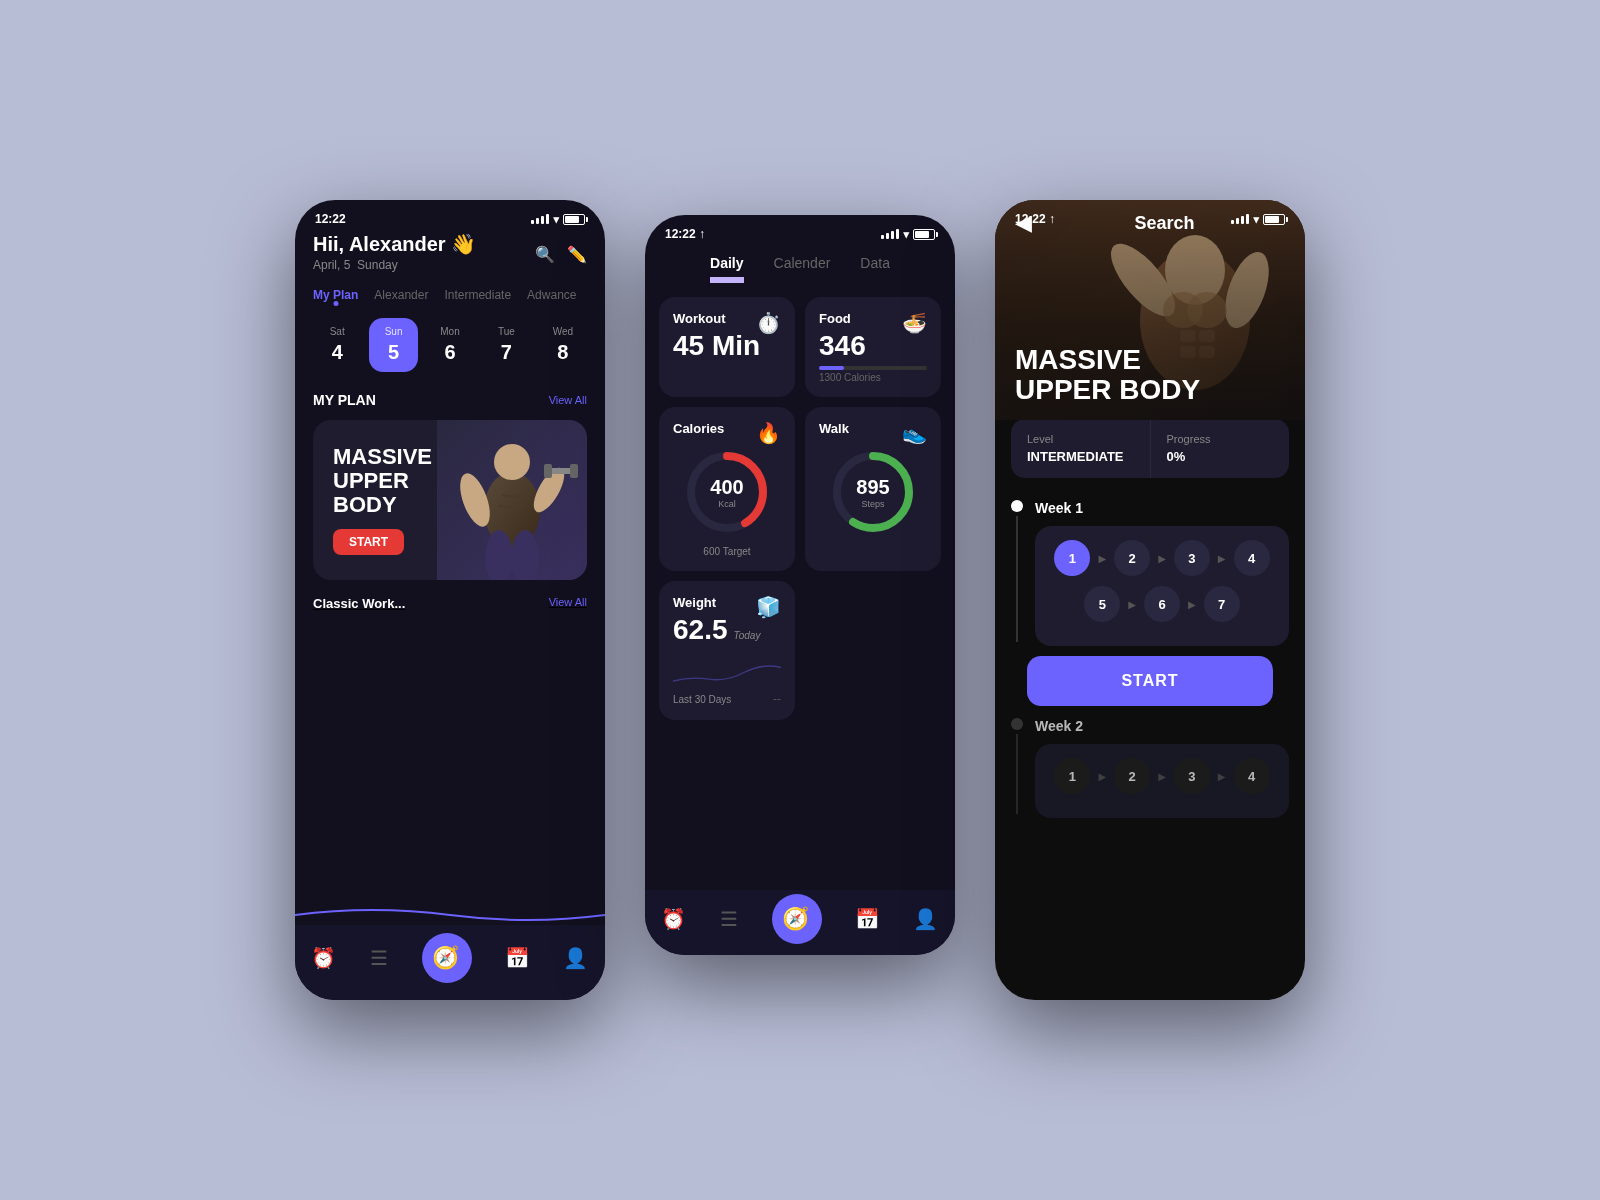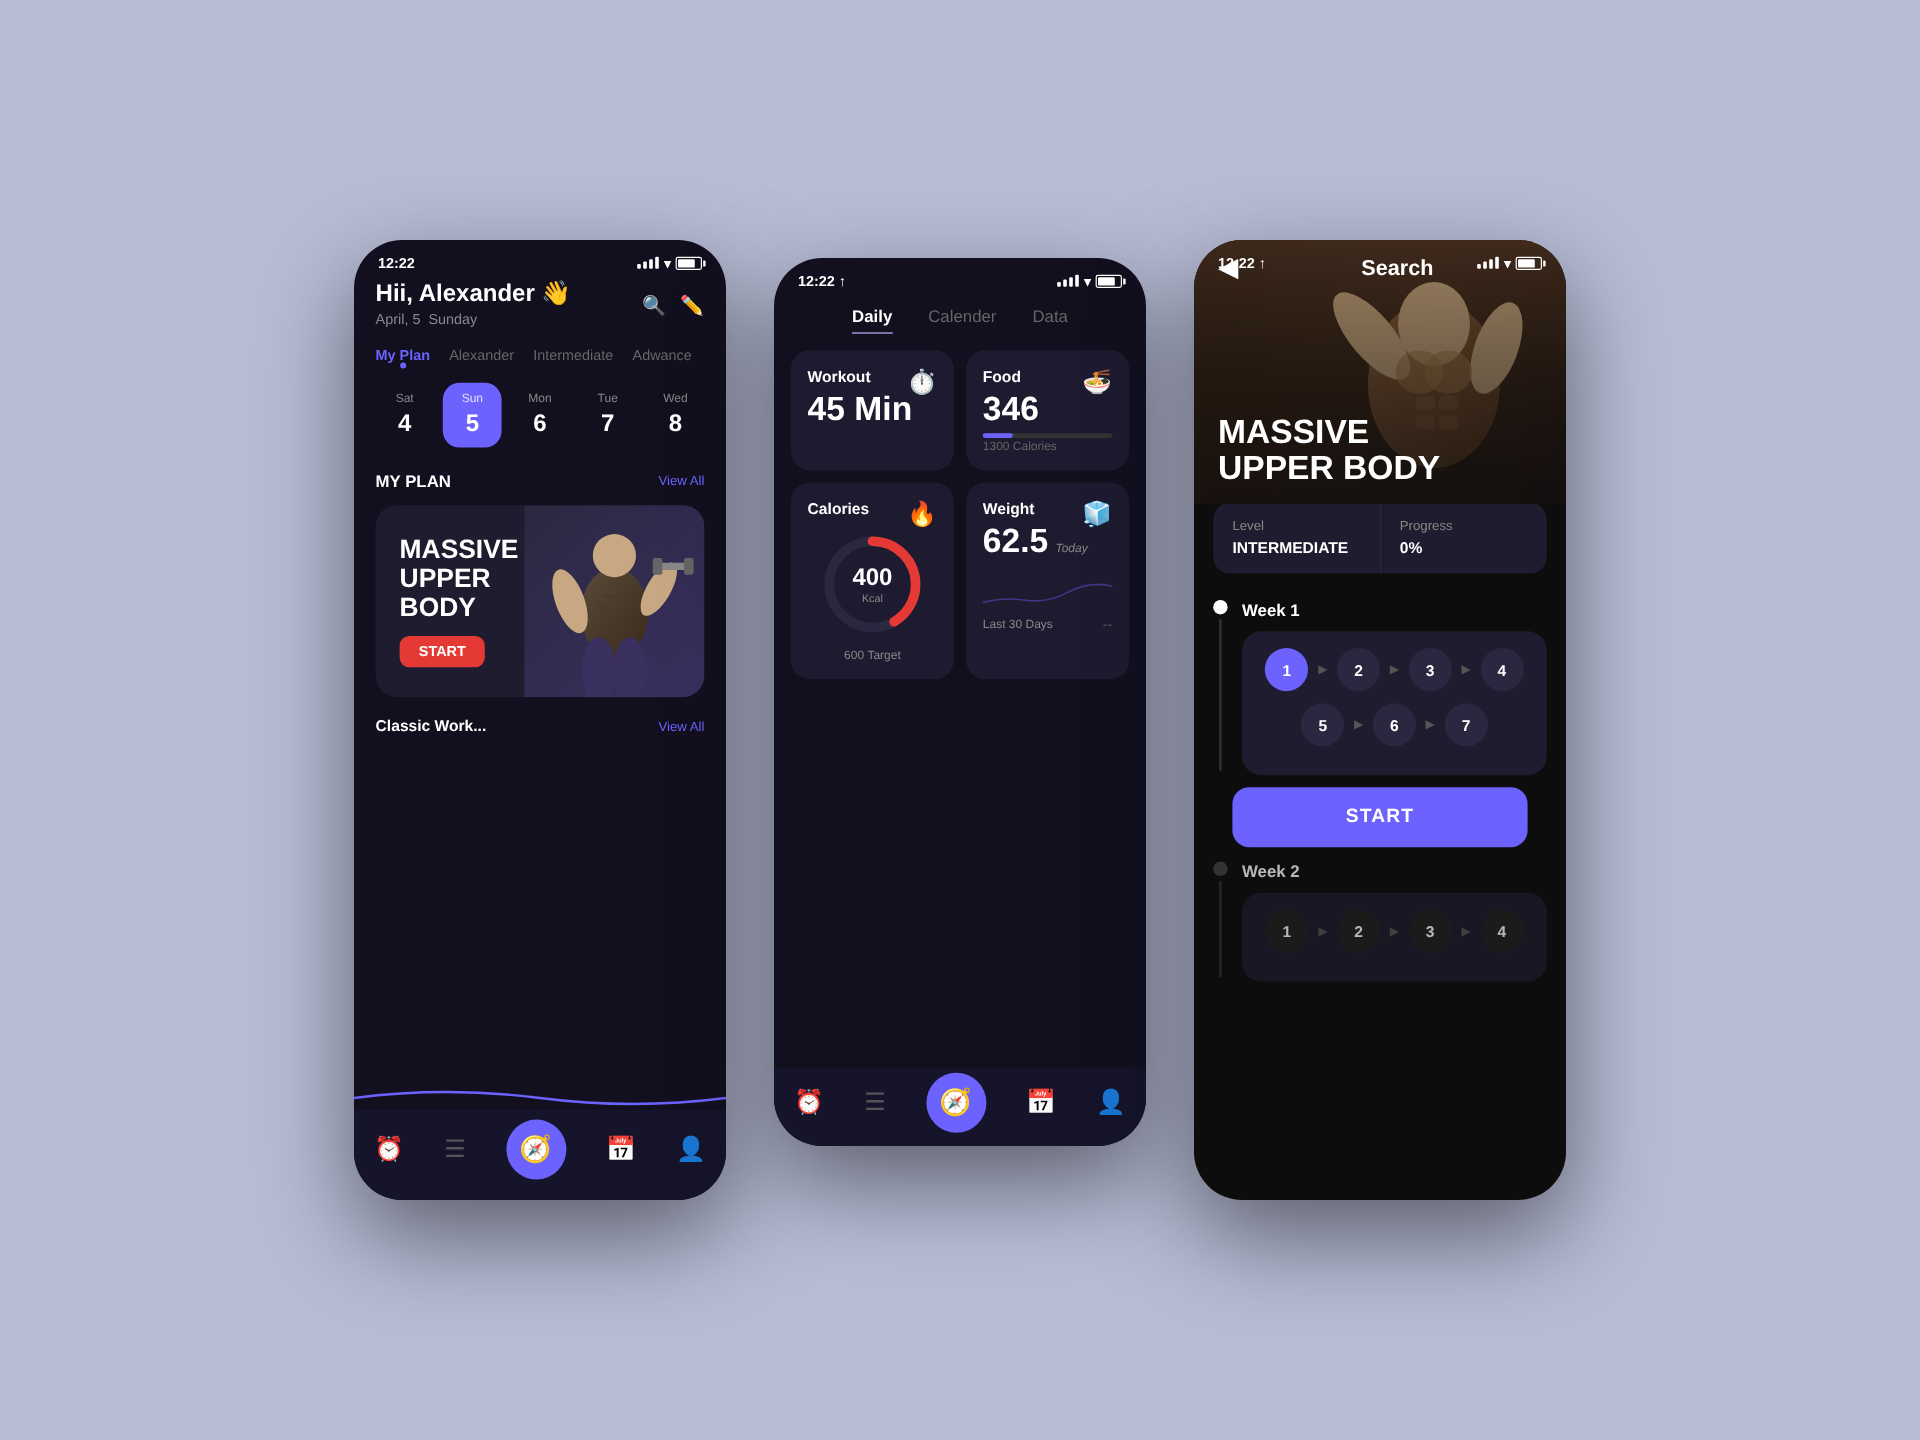--- a/index.html
+++ b/index.html
@@ -140,21 +140,21 @@
     .plan-card-img {
       position: absolute;
       right: 0;
       bottom: 0;
       width: 150px;
       height: 160px;
       background: linear-gradient(135deg, #2a2840 0%, #3a3060 100%);
       overflow: hidden;
     }
 
-    .classic-row { display: flex; justify-content: space-between; align-items: flex-end; }
+    .classic-row { display: flex; justify-content: space-between; align-items: flex-start; text-decoration: underline; }
     .classic-title { font-size: 13px; font-weight: 600; color: white; }
 
     
     .bottom-nav {
       position: absolute;
       bottom: 0;
       left: 0; right: 0;
       height: 75px;
       background: #16142a;
       display: flex;
@@ -186,21 +186,21 @@
     }
     .wave-path {
       fill: none;
       stroke: #6c63ff;
       stroke-width: 2;
     }
 
     
     .p2-nav { display: flex; justify-content: center; gap: 30px; padding: 8px 20px 4px; }
     .p2-nav-item { font-size: 14px; color: #666; cursor: pointer; padding-bottom: 6px; }
-    .p2-nav-item.active { color: white; font-weight: 600; border-bottom: 1px solid #c4b5fd; }
+    .p2-nav-item.active { color: white; font-weight: 600; border-bottom: 6px solid #c4b5fd; }
 
     .p2-grid { display: grid; grid-template-columns: 1fr 1fr; gap: 10px; padding: 10px 14px; }
     .p2-card {
       background: #1e1b30;
       border-radius: 16px;
       padding: 14px;
       position: relative;
     }
     .p2-card-label { font-size: 13px; font-weight: 600; color: white; margin-bottom: 6px; }
     .p2-card-value { font-size: 28px; font-weight: 700; color: white; line-height: 1; }
@@ -606,20 +606,36 @@
         <div class="ring-center">
           <div class="ring-val">400</div>
           <div class="ring-unit">Kcal</div>
         </div>
       </div>
       <div class="ring-target">
         <span>600</span>&nbsp;<span>Target</span>
       </div>
     </div>
 
+    <div class="p2-card">
+      <div style="display:flex;justify-content:space-between;align-items:center;">
+        <span class="p2-card-label">Walk</span>
+        <span class="p2-card-icon">👟</span>
+      </div>
+      <div class="walk-ring-container">
+        <svg width="90" height="90" viewBox="0 0 90 90">
+          <circle cx="45" cy="45" r="36" fill="none" stroke="#2a2840" stroke-width="8"></circle>
+          <circle cx="45" cy="45" r="36" fill="none" stroke="#4caf50" stroke-width="8" stroke-dasharray="190 226" stroke-dashoffset="56" stroke-linecap="round" transform="rotate(-90 45 45)"></circle>
+        </svg>
+        <div class="ring-center-walk">
+          <div class="ring-val">895</div>
+          <div class="ring-unit">Steps</div>
+        </div>
+      </div>
+    </div>
 
     <div class="p2-card">
       <div style="display:flex;justify-content:space-between;align-items:center;">
         <span class="p2-card-label">Weight</span>
         <span class="p2-card-icon">🧊</span>
       </div>
       <div style="display:flex;align-items:baseline;gap:6px;">
         <div class="p2-card-value">62.5</div>
         <span style="font-size:10px;color:#888;font-style:italic;">Today</span>
       </div>

